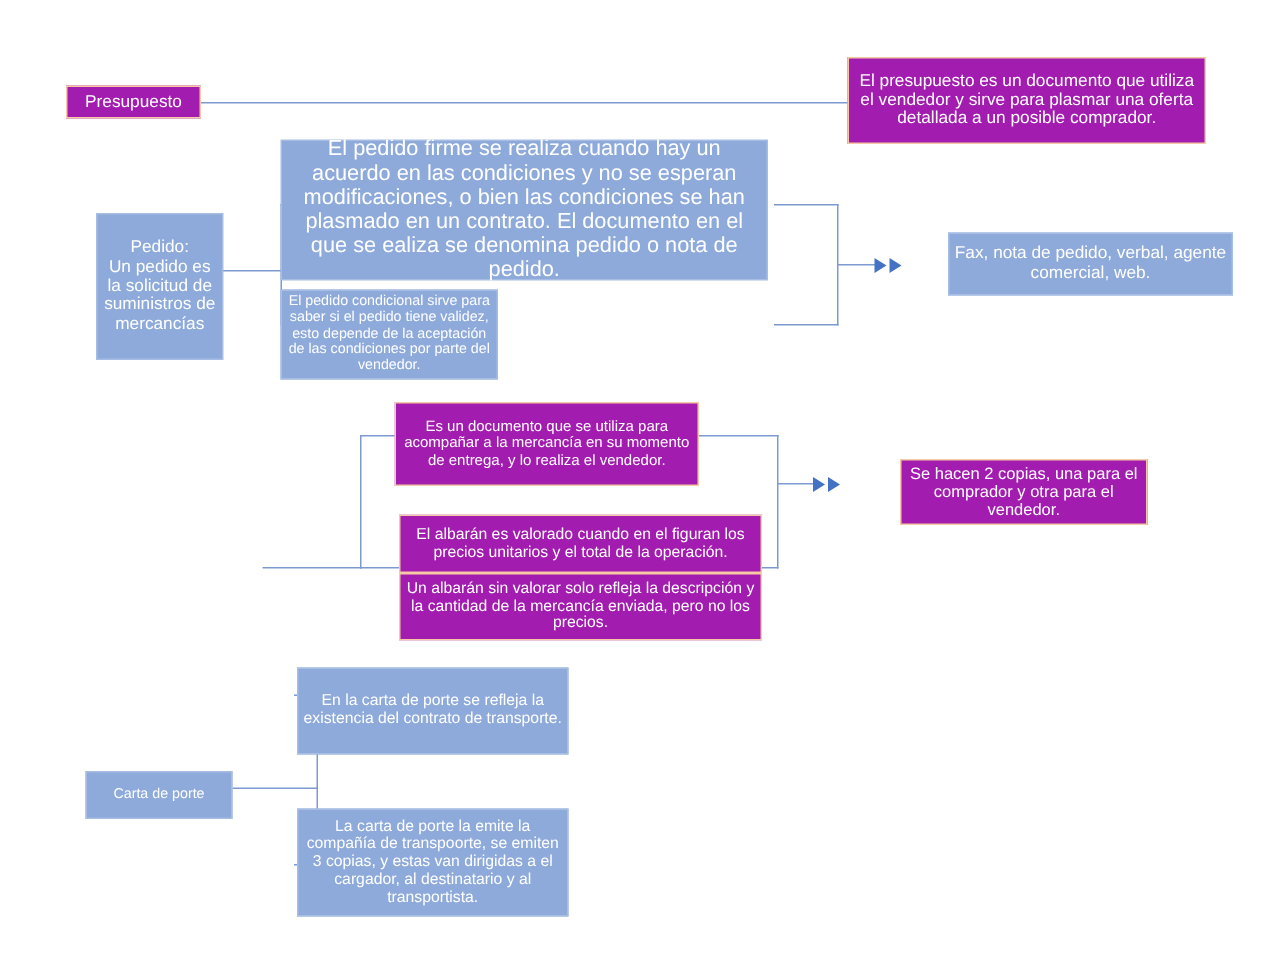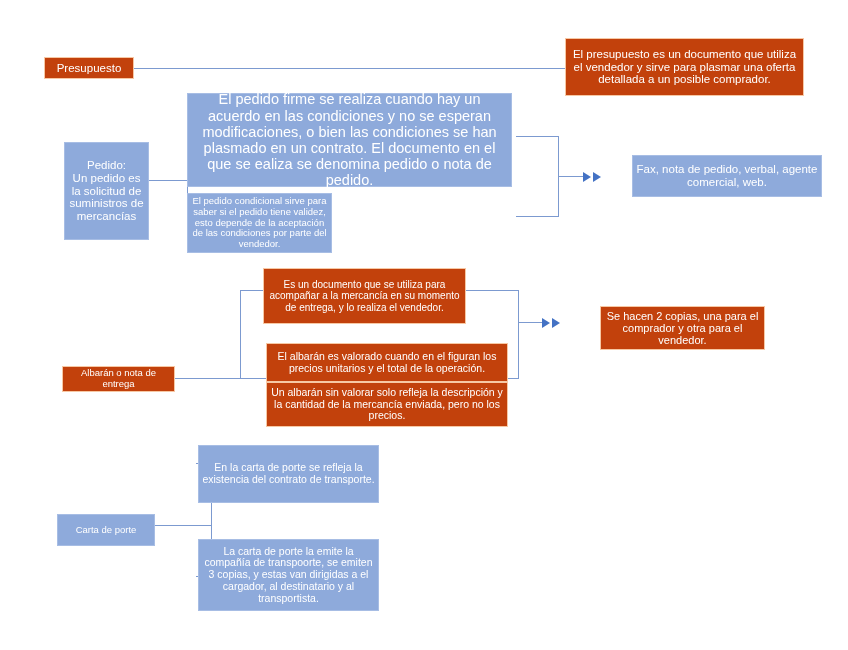--- a/index.html
+++ b/index.html
@@ -34,21 +34,21 @@
     display: block;
     width: 100%;
     padding: 0 3px;
     box-sizing: border-box;
   }
   .blue {
     background: #8eaadb;
     border: 1px solid #a7bde4;
   }
   .orange {
-    background: #c2410c;
+    background: #a21caf;
     border: 1px solid #f7c8a4;
   }
   
   .clip {
     position: absolute;
     overflow: hidden;
     z-index: 3;
   }
   .clip .node {
     position: absolute;
@@ -130,23 +130,20 @@
   <div class="conn h" style="left:240px; top:290px; width:23px;"></div>
   <div class="conn h" style="left:240px; top:378px; width:35px;"></div>
 
   <div class="conn h" style="left:466px; top:290px; width:53px;"></div>
   <div class="conn h" style="left:508px; top:378px; width:11px;"></div>
   <div class="conn v" style="left:518px; top:290px; height:89px;"></div>
   <div class="conn h" style="left:518px; top:322px; width:26px;"></div>
   <div class="arrowhead" style="left:542px; top:318px;"></div>
   <div class="arrowhead" style="left:552px; top:318px;"></div>
 
-  <div class="node orange" style="left:62px; top:366px; width:113px; height:26px; font-size:9.5px;">
-    <span>Albarán o nota de entrega</span>
-  </div>
 
   <div class="clip" style="left:266px; top:343px; width:242px; height:39px;">
     <div class="node orange" style="font-size:10.5px;">
       <span>El albarán es valorado cuando en el figuran los precios unitarios y el total de la operación.</span>
     </div>
   </div>
 
   <div class="clip" style="left:263px; top:268px; width:203px; height:56px;">
     <div class="node orange" style="font-size:10px;">
       <span>Es un documento que se utiliza para acompañar a la mercancía en su momento de entrega, y lo realiza el vendedor.</span>

